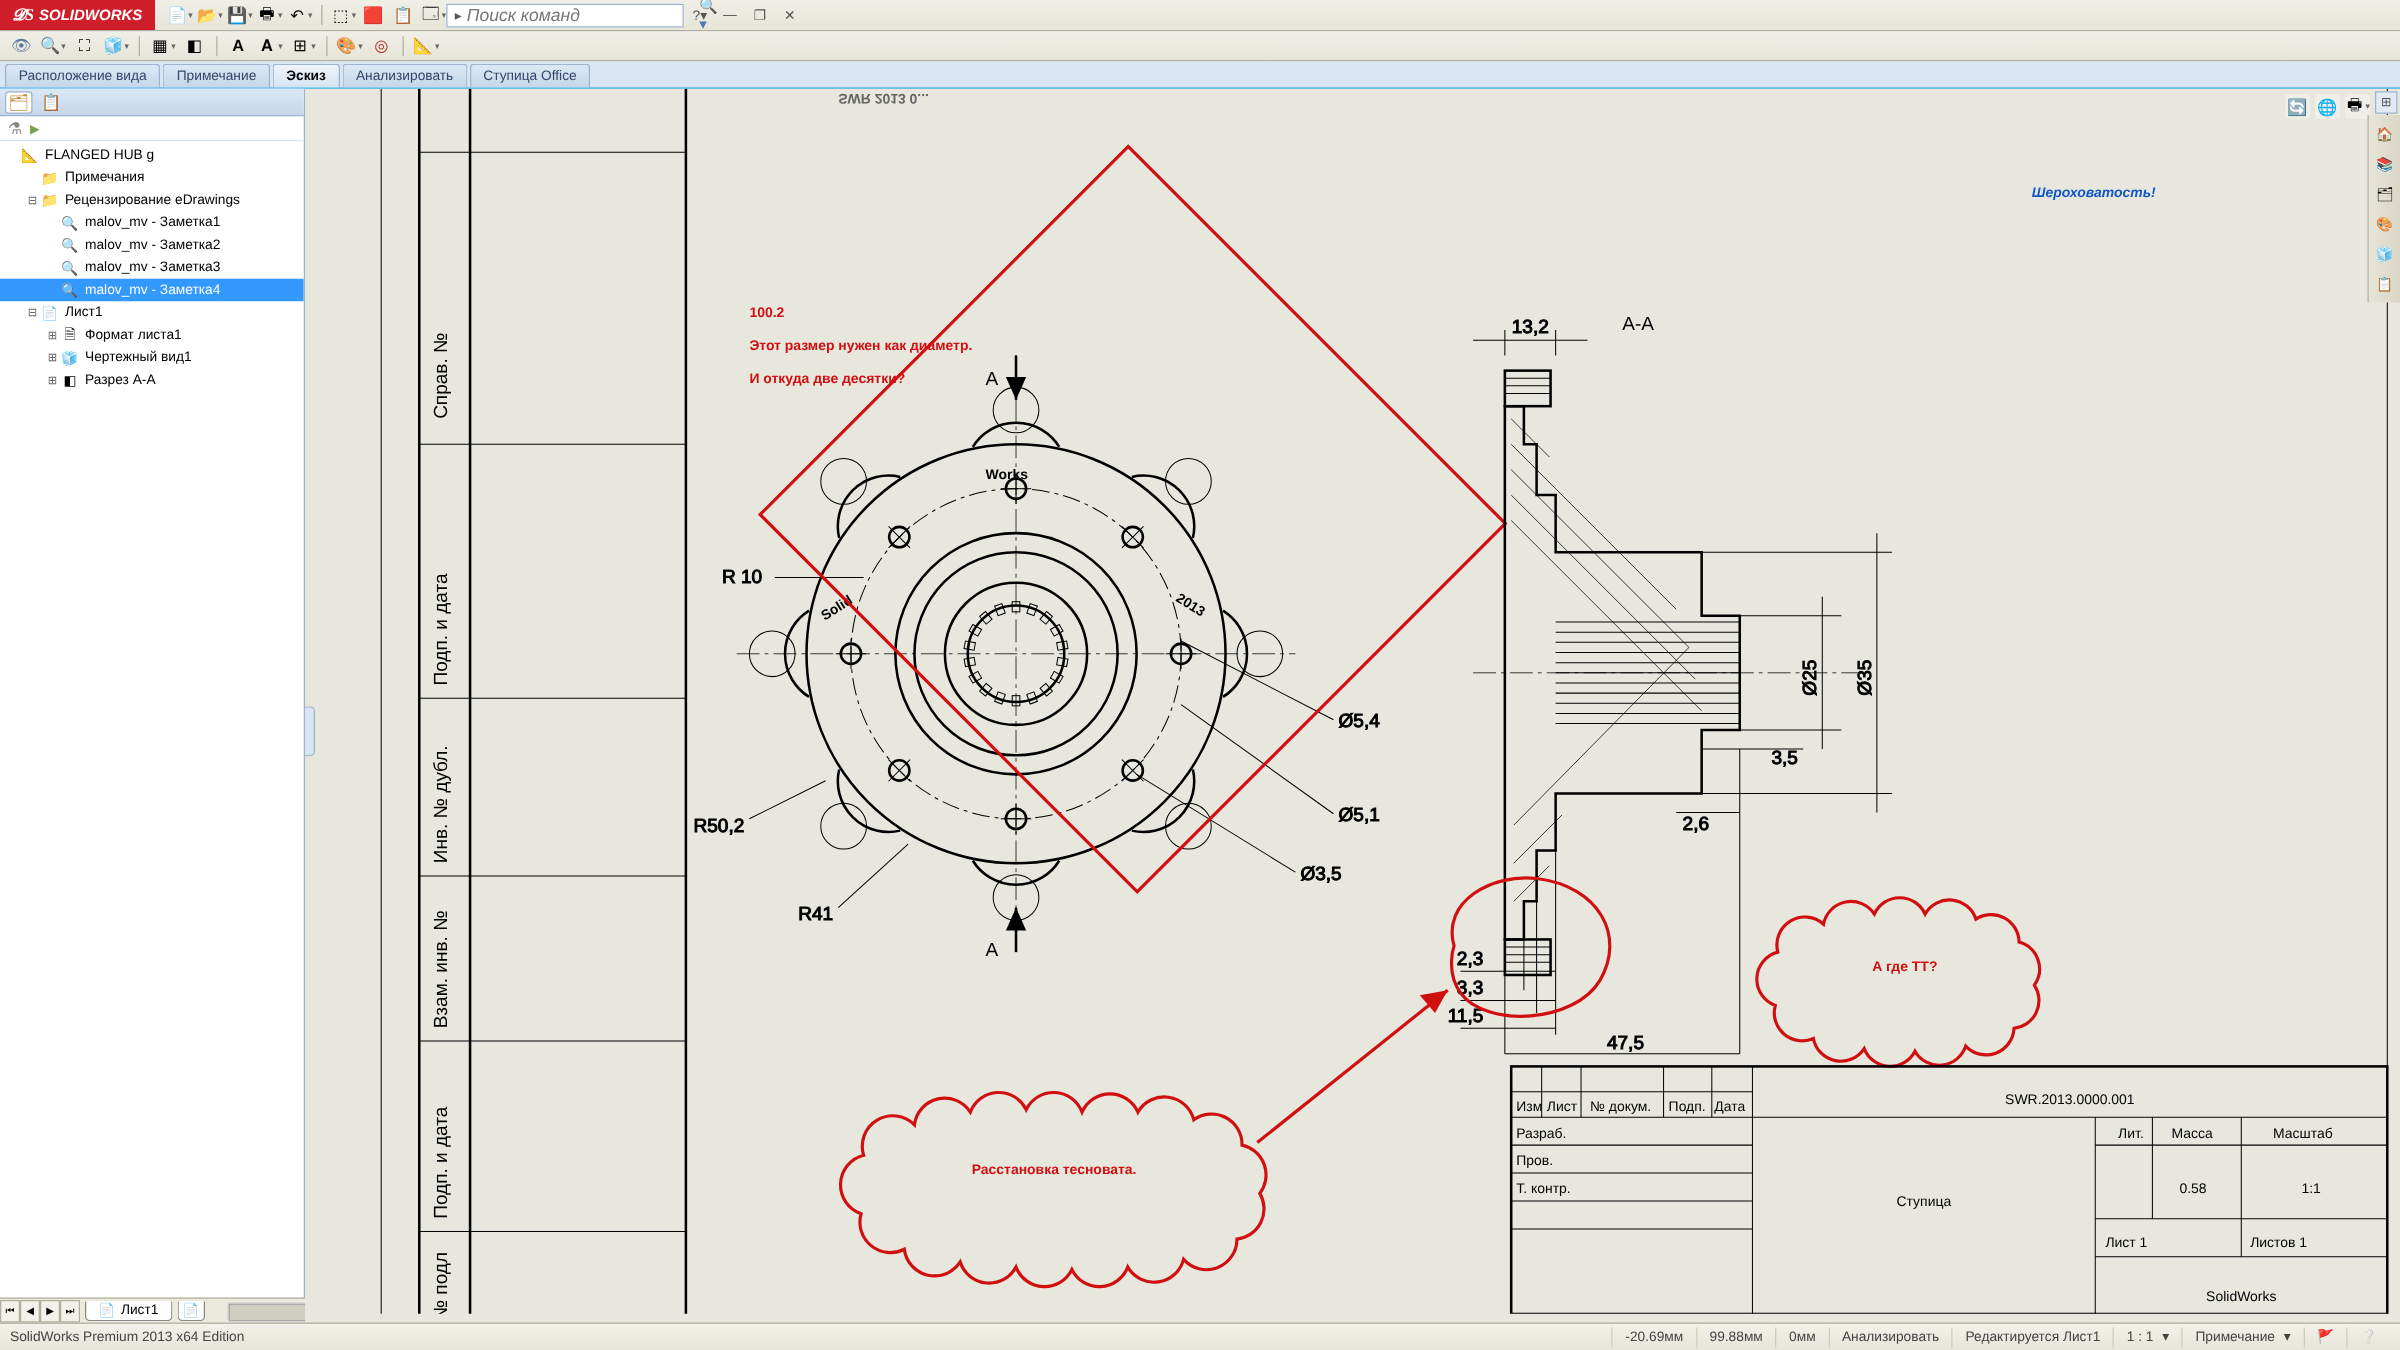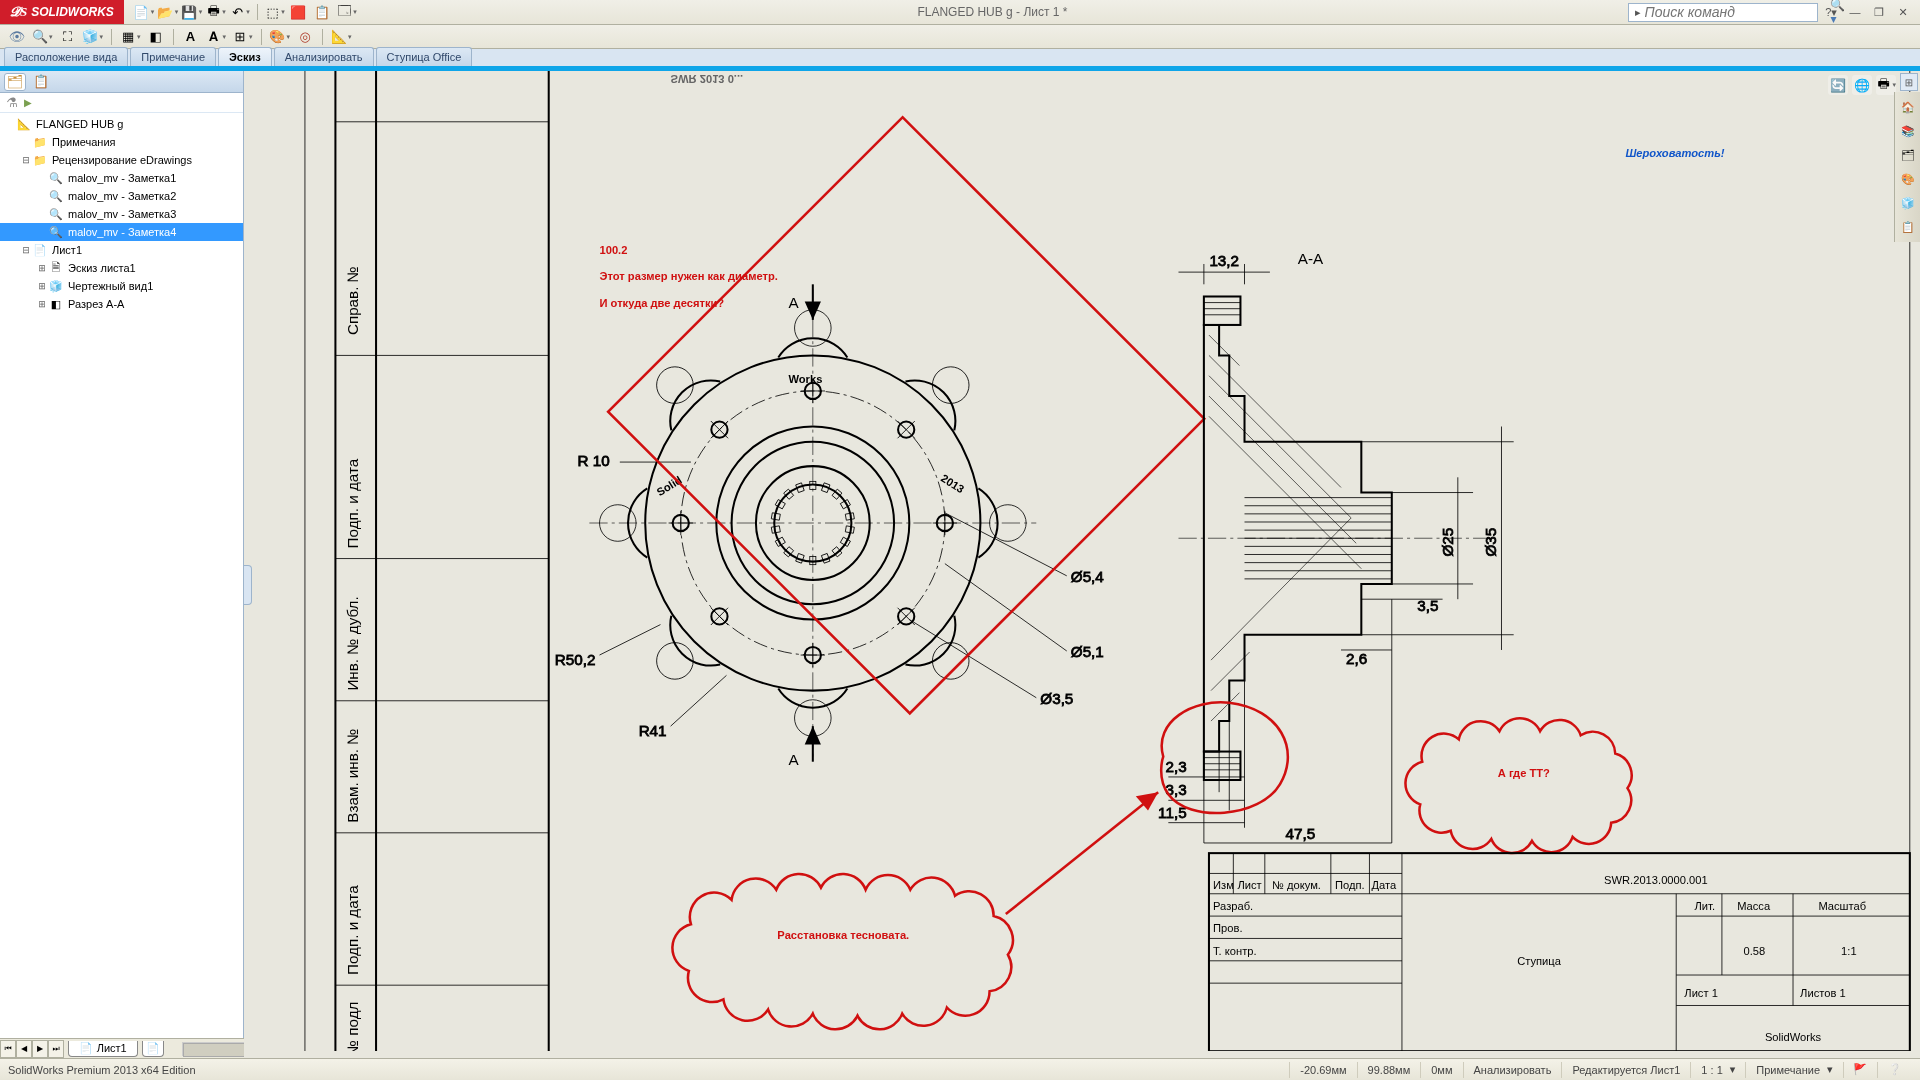--- a/index.html
+++ b/index.html
@@ -22,21 +22,21 @@
 
 .toolbar2 { height:24px; background:linear-gradient(#f0efe7,#e7e5d8); display:flex; align-items:center; padding:0 6px; gap:2px; border-bottom:1px solid #b0b0a0; }
 .tb2-btn { height:20px; min-width:22px; display:flex; align-items:center; justify-content:center; cursor:pointer; border-radius:3px; padding:0 2px; }
 .tb2-sep { width:1px; height:16px; background:#b0b0a0; margin:0 4px; }
 
 .ic { width:16px; height:16px; display:inline-flex; align-items:center; justify-content:center; font-size:13px; }
 .ic-eye { color:#5a7aa0; }
 .ic-face { color:#c78f3a; }
 .ic-target { color:#b04030; }
 
-.tabstrip { height:22px; background:#d9e5f2; display:flex; align-items:flex-end; padding-left:4px; border-bottom:5px solid #0ea5e9; }
+.tabstrip { height:22px; background:#d9e5f2; display:flex; align-items:flex-end; padding-left:4px; border-bottom:1px solid #0ea5e9; }
 .tab { padding:3px 10px; background:linear-gradient(#dce8f4,#c5d7ea); border:1px solid #9db4cc; border-bottom:none; margin-right:2px; border-radius:3px 3px 0 0; cursor:pointer; color:#30486a; }
 .tab.active { background:linear-gradient(#eef4fb,#d7e4f2); font-weight:bold; color:#000; }
 
 .work { position:absolute; top:71px; bottom:22px; left:0; right:0; display:flex; }
 
 .panel { width:244px; background:#fff; border-right:1px solid #9db4cc; display:flex; flex-direction:column; }
 .panel-tabs { height:22px; background:linear-gradient(#dce8f4,#c5d7ea); display:flex; align-items:center; padding:0 4px; gap:4px; border-bottom:1px solid #9db4cc; }
 .p-tab { width:22px; height:18px; display:flex; align-items:center; justify-content:center; cursor:pointer; border:1px solid transparent; border-radius:3px; }
 .p-tab.active { background:#fff; border-color:#9db4cc; }
 .panel-filter { height:20px; border-bottom:1px solid #dce8f4; display:flex; align-items:center; padding:0 4px; gap:4px; }
@@ -120,21 +120,20 @@
         </div>
       <div class="qat-btn">
           <span class="ic">📋</span>
         </div>
       <div class="qat-btn">
           <span class="ic">🗔</span>
           <span class="dd-arrow">▾</span>
         </div>
     </div>
   </div>
-  <div class="tb-center">FLANGED HUB g - Лист 1 *</div>
   <div class="tb-right">
     <div class="search-cmd">
       <span style="color:#555;margin-right:4px">▸</span>
       <input placeholder="Поиск команд" style="">
       <span class="search-go">🔍▾</span>
     </div>
     <div class="win-btn">?▾</div>
     <div class="win-btn">—</div>
     <div class="win-btn">❐</div>
     <div class="win-btn">✕</div>
@@ -251,21 +250,21 @@
           <span class="t-label">malov_mv - Заметка4</span>
         </div>
       <div class="tree-row ind1">
           <span class="tree-exp">⊟</span>
           <span class="tree-ic">📄</span>
           <span class="t-label">Лист1</span>
         </div>
       <div class="tree-row ind2">
           <span class="tree-exp">⊞</span>
           <span class="tree-ic">🗎</span>
-          <span class="t-label">Эскиз листа1</span>
+          <span class="t-label">Формат листа1</span>
         </div>
       <div class="tree-row ind2">
           <span class="tree-exp">⊞</span>
           <span class="tree-ic" style="color:#5a7aa0">🧊</span>
           <span class="t-label">Чертежный вид1</span>
         </div>
       <div class="tree-row ind2">
           <span class="tree-exp">⊞</span>
           <span class="tree-ic">◧</span>
           <span class="t-label">Разрез A-A</span>

